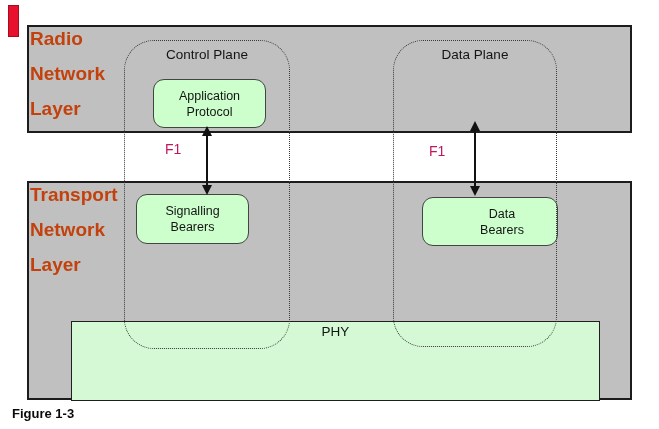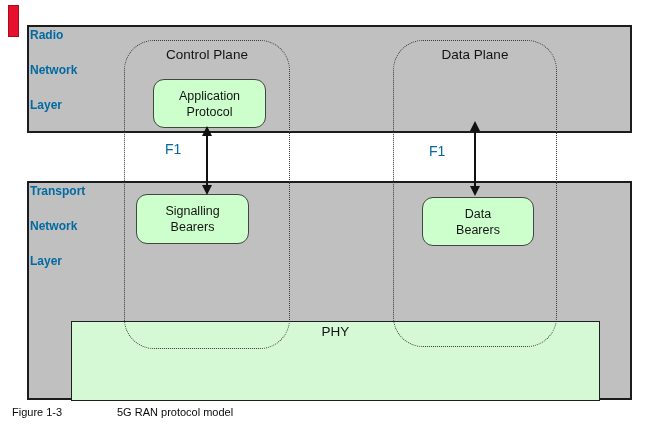--- a/index.html
+++ b/index.html
@@ -13,42 +13,42 @@
     left:8px;top:5px;width:9px;height:30px;
     background:var(--revision-red,#e8112d);border:1px solid #a50d20;z-index:6;
   }
   
   .layer-box{
     background:var(--layer-fill,#c0c0c0);border:2px solid #1c1c1c;z-index:1;
   }
   #radio-box{left:27px;top:25px;width:601px;height:104px;}
   #transport-box{left:27px;top:181px;width:601px;height:215px;}
   .layer-line{
-    position:absolute;left:30px;font-weight:bold;font-size:12px;color:#0369a1;
+    position:absolute;left:30px;font-weight:bold;font-size:19px;color:#c2410c;
     z-index:5;letter-spacing:0px;white-space:nowrap;
   }
   
   .plane-dashed{
     border:1px dotted #3a3a3a;border-radius:30px;background:transparent;z-index:4;
   }
   #control-plane-group{left:124px;top:40px;width:164px;height:307px;}
   #data-plane-group{left:393px;top:40px;width:162px;height:305px;}
   .plane-label{
     position:absolute;top:6px;left:0;width:100%;text-align:center;
     font-size:13.5px;color:#141414;z-index:5;
   }
   
   .green-box{
     background:var(--box-green,#ccffcc);border:1.5px solid #444;border-radius:11px;
     display:flex;flex-direction:column;align-items:center;justify-content:center;
     font-size:12.5px;line-height:16px;text-align:left;color:#141414;z-index:2;
   }
   #application-protocol-box{left:153px;top:79px;width:111px;height:47px;}
   #signalling-bearers-box{left:136px;top:194px;width:111px;height:48px;}
-  #data-bearers-box{left:422px;top:197px;width:110px;height:47px;}
+  #data-bearers-box{left:422px;top:197px;width:110px;height:47px;padding-left:24px;}
   
   #phy-api-bar{
     left:110px;top:261px;width:460px;height:37px;border-radius:10px;
     background:var(--phy-api-pink,#fb9dca);border:1.5px solid #1f1f1f;
     display:flex;align-items:center;justify-content:center;
     font-size:13.5px;color:#141414;z-index:3;
   }
   
   #phy-box{
     left:71px;top:301px;width:527px;height:78px;
@@ -60,25 +60,25 @@
   }
   
   .f1-arrow{z-index:5;width:12px;}
   .arrow-shaft{position:absolute;left:5px;top:8px;bottom:8px;width:2px;background:#111;}
   .arrowhead{position:absolute;left:1px;width:0;height:0;
     border-left:5px solid transparent;border-right:5px solid transparent;}
   .arrowhead.up{top:0;border-bottom:10px solid #111;}
   .arrowhead.down{bottom:0;border-top:10px solid #111;}
   #f1-arrow-left{left:201px;top:126px;height:69px;}
   #f1-arrow-right{left:469px;top:121px;height:75px;}
-  .f1-label{position:absolute;font-size:14px;color:#0369a1;z-index:5;}
+  .f1-label{position:absolute;font-size:14px;color:#be185d;z-index:5;}
   #f1-label-left{left:165px;top:141px;}
   #f1-label-right{left:429px;top:143px;}
   
-  .caption-text{position:absolute;top:406px;font-weight:normal;font-size:11px;color:#0a0a0a;white-space:nowrap;}
+  .caption-text{position:absolute;top:406px;font-weight:bold;font-size:13px;color:#0a0a0a;white-space:nowrap;}
   #figure-number{left:12px;}
   #figure-title{left:117px;}
 </style>
 </head>
 <body>
 
 <div id="page">
 
   <div id="change-bar" class="abs"></div>
 
@@ -124,15 +124,14 @@
   </div>
   <div id="f1-arrow-right" class="abs f1-arrow">
     <div class="arrowhead up"></div>
     <div class="arrow-shaft"></div>
     <div class="arrowhead down"></div>
   </div>
   <span id="f1-label-left" class="f1-label">F1</span>
   <span id="f1-label-right" class="f1-label">F1</span>
 
   <span id="figure-number" class="caption-text">Figure 1-3</span>
-  <span id="figure-title" class="caption-text">5G RAN protocol model</span>
 
 </div>
 
 </body></html>

